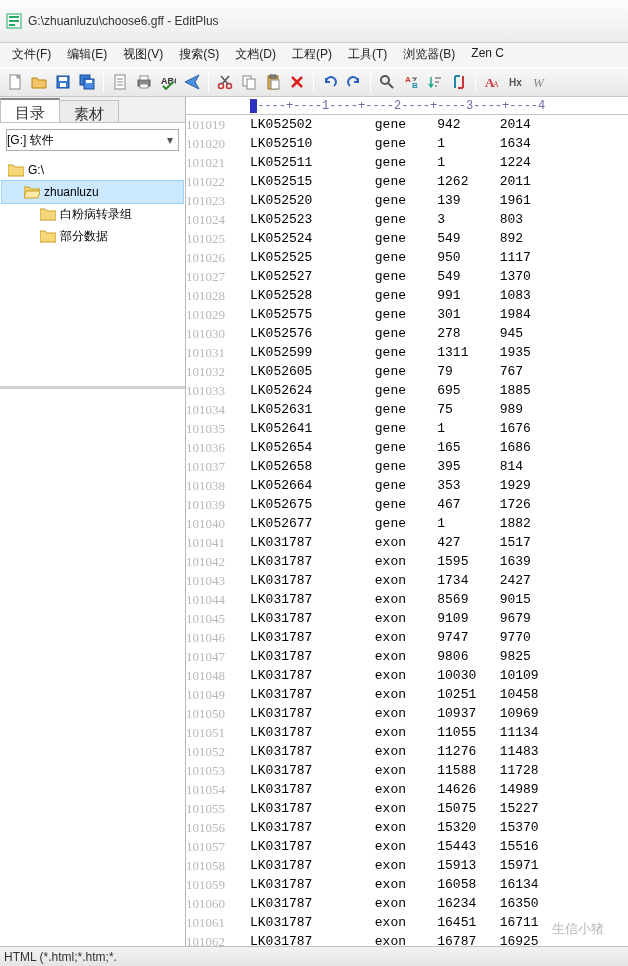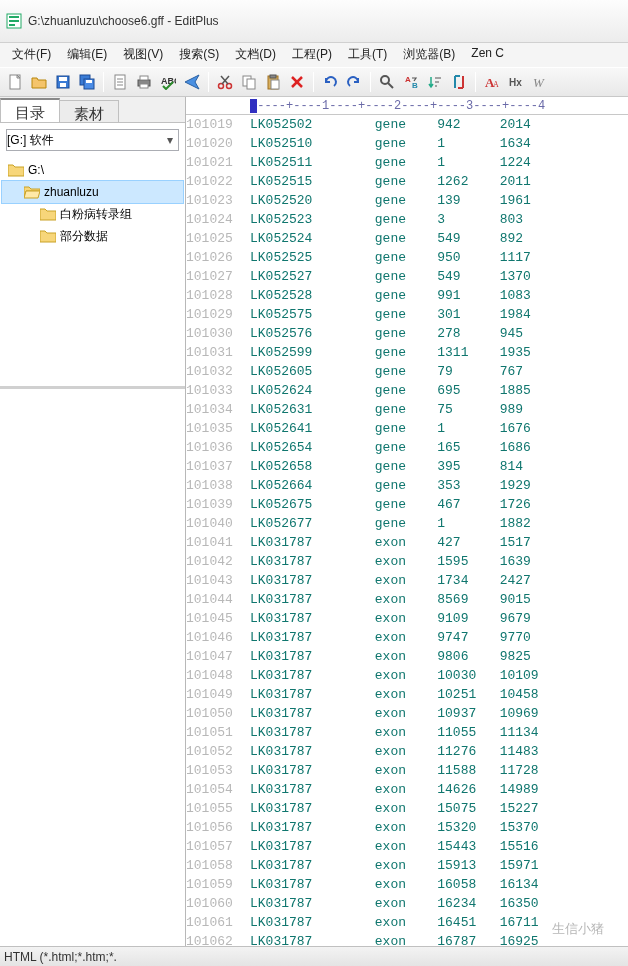--- a/index.html
+++ b/index.html
@@ -163,22 +163,23 @@
   white-space: pre;
 }
 .row { display: flex; }
 .lineno {
   width: 64px;
   text-align: right;
   padding-right: 26px;
   color: #b8b8b8;
   user-select: none;
   flex-shrink: 0;
-}
-.linetxt { color: #0f766e; flex: 1; }
+  font-family: Liberation Serif, serif;
+}
+.linetxt { color: #000000; flex: 1; }
 .statusbar {
   height: 20px;
   background: linear-gradient(#f3f3f3,#e4e4e4);
   border-top: 1px solid #c0c0c0;
   display: flex;
   align-items: center;
   padding: 0 4px;
   font-size: 12px;
   color: #333;
 }

